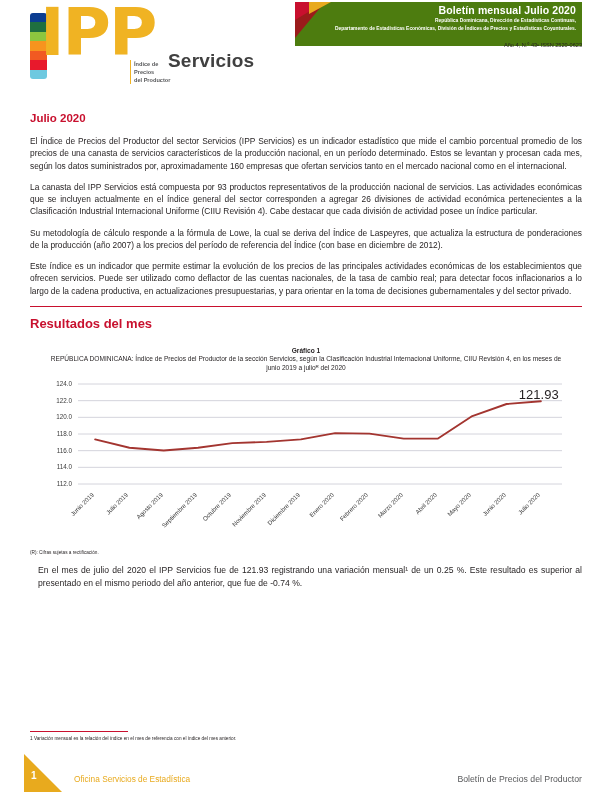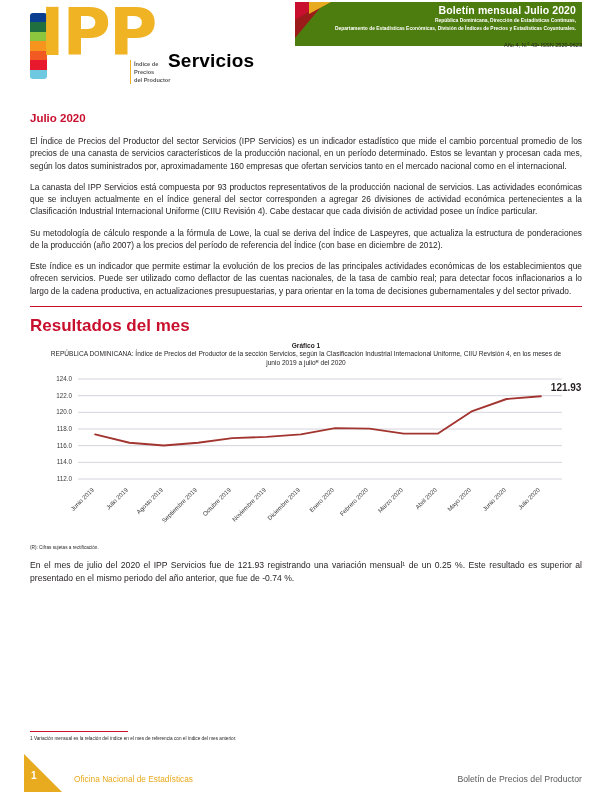--- a/index.html
+++ b/index.html
@@ -61,21 +61,21 @@
     border-left: 1.4px solid #f0b323;
     padding-left: 3px;
     font-weight: bold;
   }
   .servicios-title {
     position: absolute;
     left: 168px;
     top: 50px;
     font-size: 19px;
     font-weight: bold;
-    color: #000000;
+    color: #404040;
     letter-spacing: 0.2px;
   }
 
   .gold-banner {
     position: absolute;
     left: 295px;
     top: 2px;
     width: 287px;
     height: 44px;
     background: #4d7c0f;
@@ -150,24 +150,24 @@
     text-align: justify;
     margin: 0 0 9px 0;
     color: #231f20;
   }
   .red-rule {
     height: 1.6px;
     background: #c8102e;
     margin: 9px 0 9px 0;
   }
   h2.section-red2 {
-    font-size: 17px;
+    font-size: 13px;
     color: #c8102e;
     font-weight: bold;
-    margin: 0 0 6px 0;
+    margin: 0 0 16px 0;
   }
 
   
   .chart-wrap {
     position: relative;
     width: 552px;
     margin-top: 6px;
   }
   .chart-caption-num {
     text-align: center;
@@ -185,35 +185,34 @@
   }
   .plot-area {
     position: relative;
     width: 552px;
     height: 170px;
     margin-top: 5px;
   }
   .plot-svg { position: absolute; left: 0; top: 0; }
   .value-label {
     position: absolute;
-    font-size: 10px;
-    font-weight: bold;
-    color: #231f20;
-    margin-left: 32px;
+    font-size: 13px;
+    font-weight: normal;
+    color: #231f20;
   }
   .footnote-r {
     font-size: 4.7px;
     color: #231f20;
     margin-top: 2px;
   }
   p.result-par {
     font-size: 8.6px;
     line-height: 1.5;
     text-align: justify;
-    margin: 9px 0 0 0;
+    margin: 9px 0 0 8px;
   }
 
   
   .foot-rule {
     position: absolute;
     left: 30px;
     top: 731px;
     width: 98px;
     height: 1px;
     background: #c8102e;
@@ -371,14 +370,14 @@
     <div class="footnote-r">(R): Cifras sujetas a rectificación.</div>
   </div>
 
   <p class="result-par">En el mes de julio del 2020 el IPP Servicios fue de 121.93 registrando una variación  mensual¹ de un 0.25 %. Este resultado es superior al presentado en el mismo periodo del año anterior, que fue de -0.74 %.</p>
 </div>
 
 <div class="foot-rule"></div>
 <div class="foot-note">1   Variación mensual es la relación del índice en el mes de referencia con el índice del mes anterior.</div>
 <div class="page-tri"></div>
 <div class="page-num">1</div>
-<div class="foot-left">Oficina Nacional de Estadísticas</div>
+<div class="foot-left">Oficina Servicios de Estadística</div>
 <div class="foot-right">Boletín de Precios del Productor</div>
 
 </body></html>

